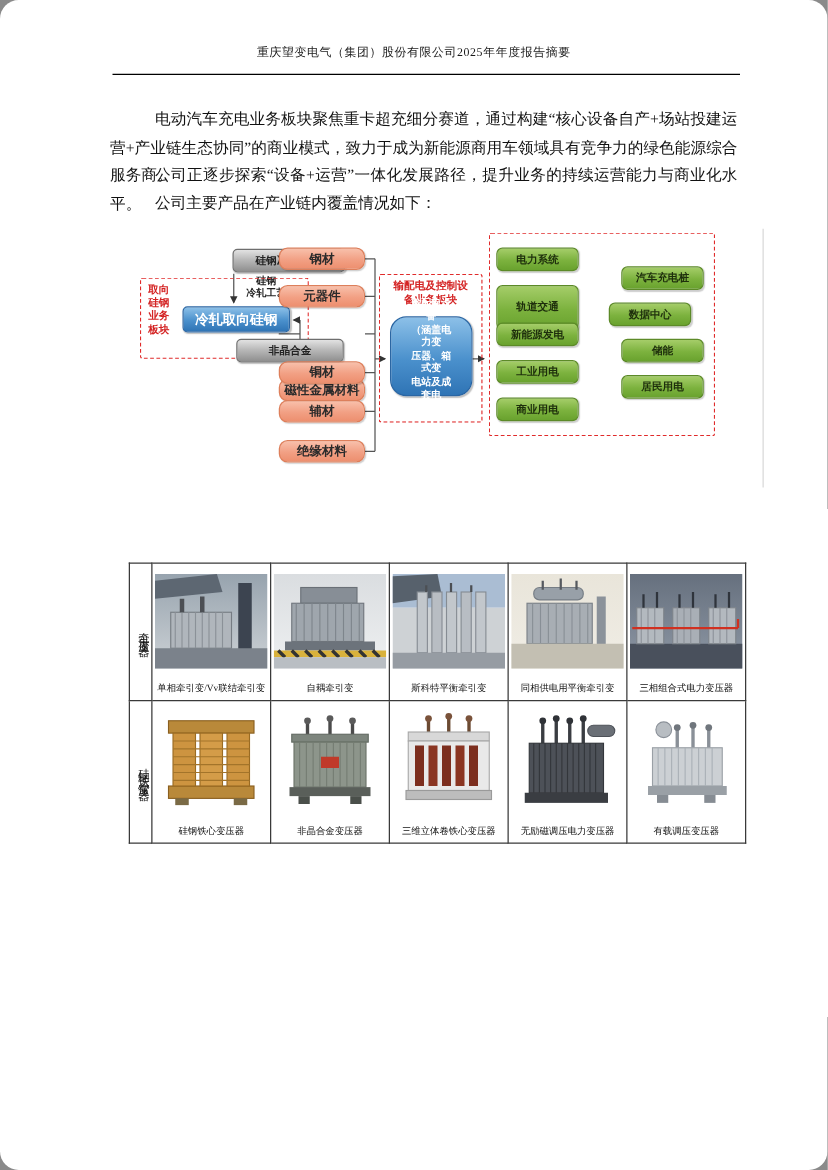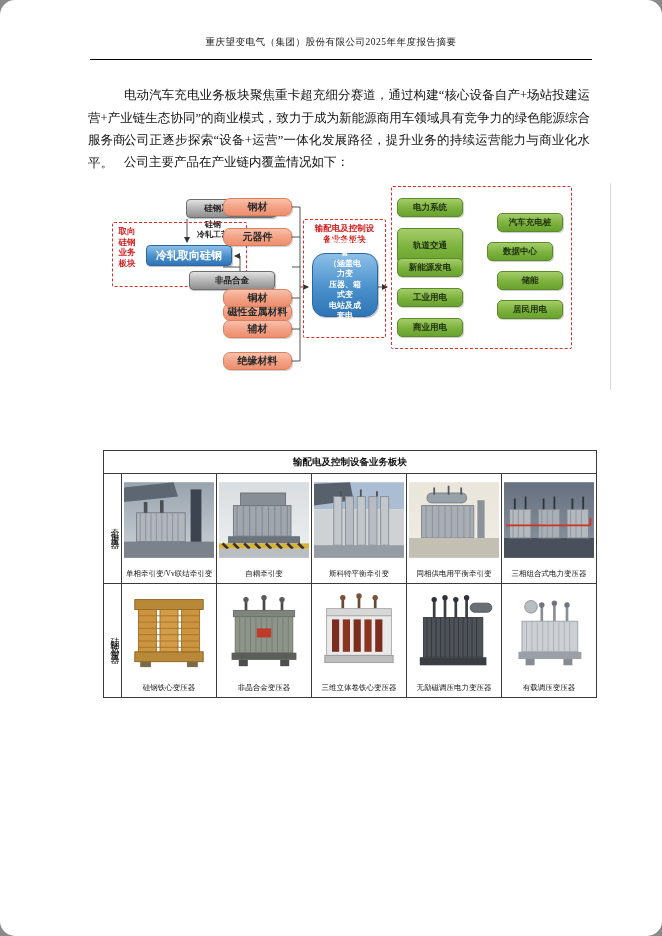--- a/index.html
+++ b/index.html
@@ -147,23 +147,20 @@
   <table class="ptable">
     <colgroup>
         <col style="width:18px">
         <col style="width:94px">
         <col style="width:94px">
         <col style="width:94px">
         <col style="width:94px">
         <col style="width:94px">
       </colgroup>
     <tbody>
-        <tr class="t-head">
-      <td colspan="6">输配电及控制设备业务板块</td>
-    </tr>
     <tr class="row1">
       <th class="vert">牵引变压器</th>
       <td>
             <div class="cellwrap">
         <div class="photo">
           <svg width="90" height="84" viewBox="0 0 100 84">
             <defs>
                     <linearGradient id="s1" x1="0" y1="0" x2="0" y2="1">
                       <stop offset="0" stop-color="#97a3ae"></stop>
                       <stop offset="1" stop-color="#cdd2d6"></stop>

